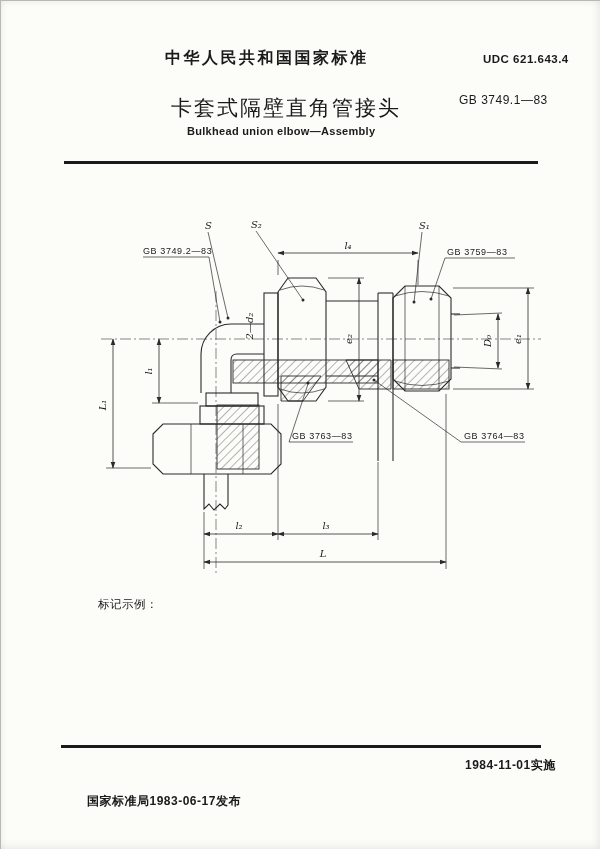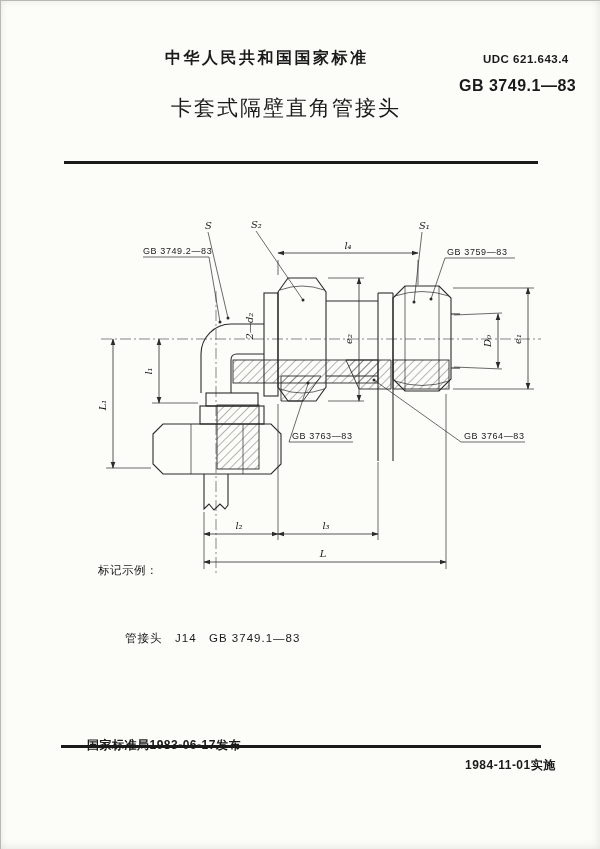--- a/index.html
+++ b/index.html
@@ -7,48 +7,49 @@
     position:relative; width:600px; height:849px; margin:0 auto;
     background:#fcfcf9; color:#1a1a1a; overflow:hidden;
     font-family:"Liberation Sans", sans-serif;
     border:1px solid #b9b8b4;
     box-shadow: inset -3px -3px 8px rgba(0,0,0,.08), inset 2px 2px 6px rgba(0,0,0,.04);
   }
   .abs { position:absolute; }
   .std-label { left:164px; top:47px; font-size:16px; font-weight:bold; letter-spacing:2.5px; }
   .udc { left:458px; top:52px; font-size:11.5px; font-weight:bold; letter-spacing:.5px;margin-left:24px; }
   .title-cn { left:170px; top:93px; font-size:21px; font-weight:normal; letter-spacing:2px; }
-  .std-no { left:458px; top:76px; font-size:16px; font-weight:bold; letter-spacing:.5px; }
+  .std-no { left:458px; top:92px; font-size:12px; font-weight:normal; letter-spacing:.5px; }
   .title-en { left:186px; top:124px; font-size:11px; font-weight:bold; letter-spacing:.3px; }
   .rule-top { left:63px; top:160px; width:474px; height:3px; background:#1a1a1a; }
   .scope { left:92px; top:182px; width:440px; font-size:11px; letter-spacing:.3px; }
-  .ex-head { left:97px; top:562px; font-size:11.5px; letter-spacing:.5px; }
+  .ex-head { left:97px; top:596px; font-size:11.5px; letter-spacing:.5px; }
   .ex-l1 { left:124px; top:610px; font-size:11.5px; letter-spacing:.3px; }
   .ex-l2 { left:124px; top:630px; font-size:11.5px; letter-spacing:1px; }
   .rule-bot { left:60px; top:744px; width:480px; height:3px; background:#1a1a1a; }
-  .foot-issued { left:78px; top:736px; font-size:12px; font-weight:bold; letter-spacing:.5px;padding-left:8px; }
+  .foot-issued { left:78px; top:792px; font-size:12px; font-weight:bold; letter-spacing:.5px;padding-left:8px; }
   .foot-eff { left:464px; top:756px; font-size:12px; font-weight:bold; letter-spacing:.5px; }
   svg.draw { position:absolute; left:0; top:212px; }
   svg .ink { stroke:#2b2b2b; fill:none; stroke-width:1.1; }
   svg .thin { stroke:#2b2b2b; fill:none; stroke-width:.7; }
   svg .cl { stroke:#555; fill:none; stroke-width:.7; stroke-dasharray:11 3 2 3; }
   svg .dim { stroke:#2b2b2b; fill:none; stroke-width:.8; }
   svg .hatched { fill:url(#ht); stroke:#2b2b2b; stroke-width:.9; }
   svg text.dimt { font:italic 10px "DejaVu Serif", serif; fill:#1a1a1a; }
   svg text.gbl { font:9px "Liberation Sans", sans-serif; fill:#1a1a1a; letter-spacing:.6px; }
 </style>
 </head>
 <body>
 
 <div class="page">
 
   <div class="abs std-label">中华人民共和国国家标准</div>
   <div class="abs udc">UDC  621.643.4</div>
   <div class="abs title-cn">卡套式隔壁直角管接头</div>
   <div class="abs std-no">GB  3749.1—83</div>
+  <div class="abs title-en">Bulkhead  union  elbow—Assembly</div>
   <div class="abs rule-top"></div>
 
   <svg class="draw" width="600" height="370" viewBox="0 0 600 370" xmlns="http://www.w3.org/2000/svg">
     <defs>
       <marker id="ar" viewBox="0 0 10 10" refX="9" refY="5" markerWidth="9" markerHeight="9" orient="auto-start-reverse">
         <path d="M0,1.6 L10,5 L0,8.4 z" fill="#2b2b2b"></path>
       </marker>
       <pattern id="ht" width="6" height="6" patternUnits="userSpaceOnUse" patternTransform="rotate(45)">
         <line x1="0" y1="0" x2="0" y2="6" stroke="#2b2b2b" stroke-width="0.7"></line>
       </pattern>
@@ -176,19 +177,18 @@
       <text class="dimt" x="520" y="126" text-anchor="middle" transform="rotate(-90 520 126)">e₁</text>
       <text class="dimt" x="105" y="192" text-anchor="middle" transform="rotate(-90 105 192)">L₁</text>
       <text class="dimt" x="151" y="158" text-anchor="middle" transform="rotate(-90 151 158)">l₁</text>
       <text class="dimt" x="238" y="316" text-anchor="middle">l₂</text>
       <text class="dimt" x="325" y="316" text-anchor="middle">l₃</text>
       <text class="dimt" x="322" y="344" text-anchor="middle">L</text>
     </g>
   </svg>
 
   <div class="abs ex-head">标记示例：</div>
-  <div class="abs ex-l2">管接头　J14　GB  3749.1—83</div>
 
   <div class="abs rule-bot"></div>
   <div class="abs foot-issued">国家标准局1983-06-17发布</div>
   <div class="abs foot-eff">1984-11-01实施</div>
 
 </div>
 
 </body></html>

